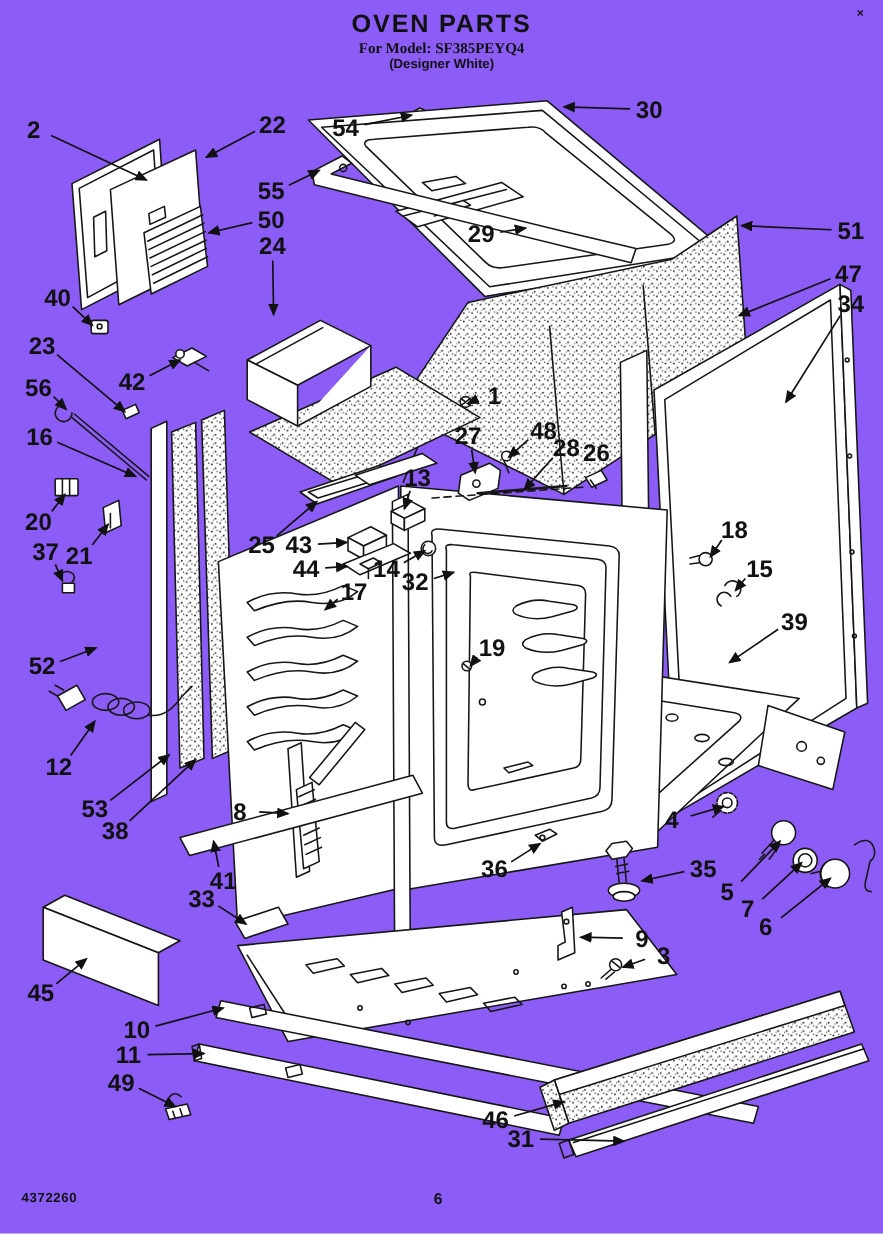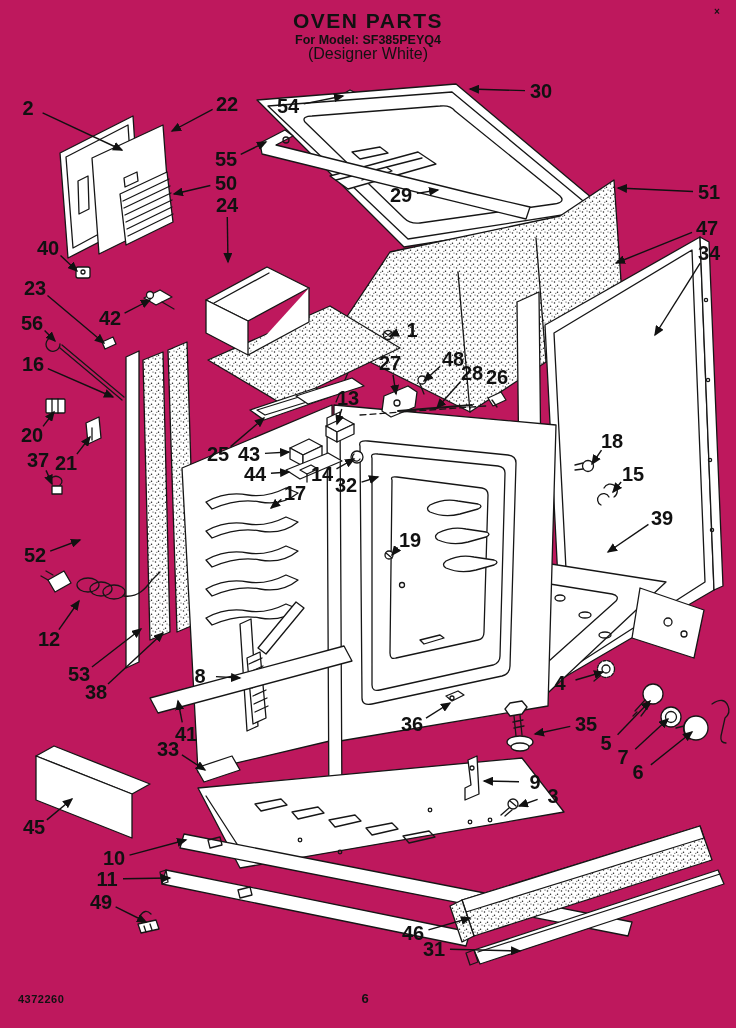--- a/index.html
+++ b/index.html
@@ -1,24 +1,24 @@
 <!DOCTYPE html>
 <html><head>
 <meta charset="utf-8">
 <style>
   html,body{margin:0;padding:0;background:#d9d9d9;}
   .page{
     position:relative;width:736px;height:1028px;margin:0 auto;
-    background:#be185d;overflow:hidden;
+    background:#8b5cf6;overflow:hidden;
     font-family:"Liberation Sans",sans-serif;color:#111;
   }
   .header{position:absolute;top:10px;left:0;width:100%;text-align:center;z-index:5;}
   .title{font-size:21px;font-weight:bold;letter-spacing:1.5px;line-height:22px;}
-  .model{font-size:12.5px;font-weight:bold;line-height:14px;margin-top:1px;}
-  .colorline{font-size:16px;font-weight:normal;line-height:14px;}
+  .model{font-size:12.5px;font-weight:bold;line-height:14px;margin-top:1px;font-family:Liberation Serif, serif;}
+  .colorline{font-size:11px;font-weight:bold;line-height:14px;}
   .corner-mark{position:absolute;top:6px;left:714px;font-size:10px;font-weight:bold;z-index:5;}
   .footer-doc{position:absolute;top:993px;left:18px;font-size:11px;font-weight:bold;letter-spacing:.5px;z-index:5;}
   .footer-page{position:absolute;top:991px;left:350px;width:30px;text-align:center;font-size:13px;font-weight:bold;z-index:5;}
   svg.diagram{position:absolute;top:0;left:0;}
   svg.diagram text.callout-num{
     font-family:"Liberation Sans",sans-serif;font-size:20px;font-weight:bold;
     fill:#111;text-anchor:middle;
   }
   svg.diagram .leader{stroke:#111;stroke-width:1.4;fill:none;}
   .art{stroke:#161616;stroke-width:1.3;fill:none;stroke-linejoin:round;stroke-linecap:round;}

